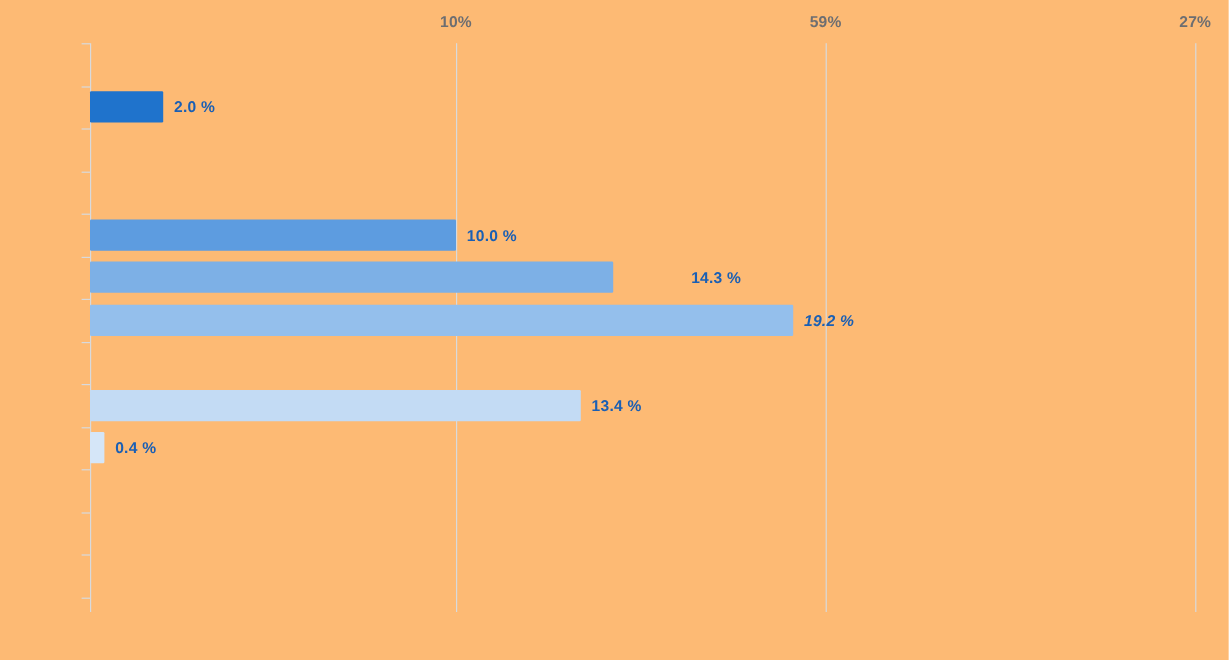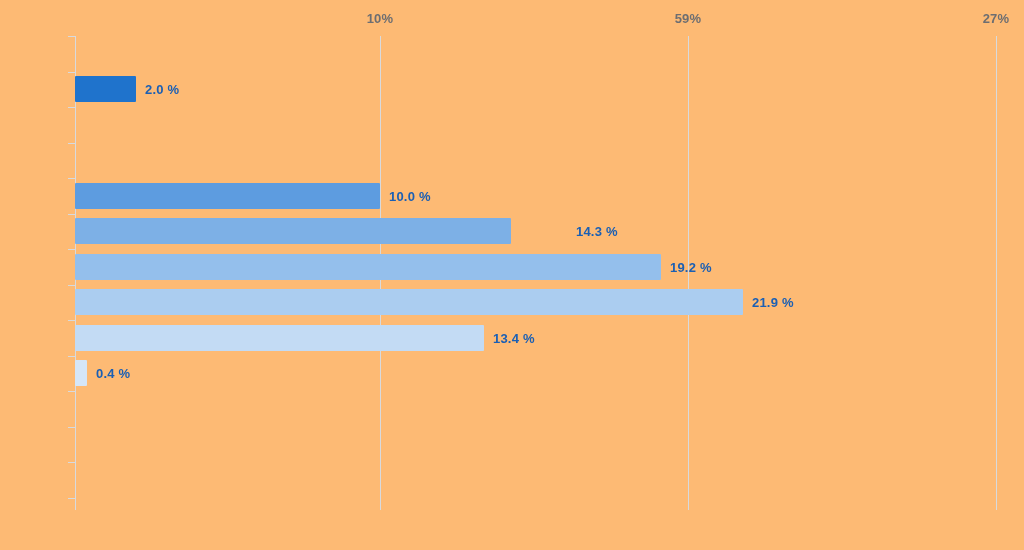--- a/index.html
+++ b/index.html
@@ -133,28 +133,23 @@
 
     <div class="row" style="top:177.5px;">
 
       <div class="bar" style="width:436px; background:#7db0e6;"></div>
       <div class="bar-value" style="left:469px;margin-left:32px;">14.3 %</div>
     </div>
 
     <div class="row" style="top:213px;">
 
       <div class="bar" style="width:586px; background:#94bfec;"></div>
-      <div class="bar-value" style="left:595px;">19.2 %</div>
+      <div class="bar-value" style="left:595px;font-style:italic;">19.2 %</div>
     </div>
 
-    <div class="row" style="top:248.5px;">
-
-      <div class="bar" style="width:668px; background:#abcdf0;"></div>
-      <div class="bar-value" style="left:677px;">21.9 %</div>
-    </div>
 
     <div class="row" style="top:284px;">
 
       <div class="bar" style="width:409px; background:#c3dbf4;"></div>
       <div class="bar-value" style="left:418px;">13.4 %</div>
     </div>
 
     <div class="row" style="top:319.5px;">
 
       <div class="bar" style="width:12px; background:#d5e6f8;"></div>

